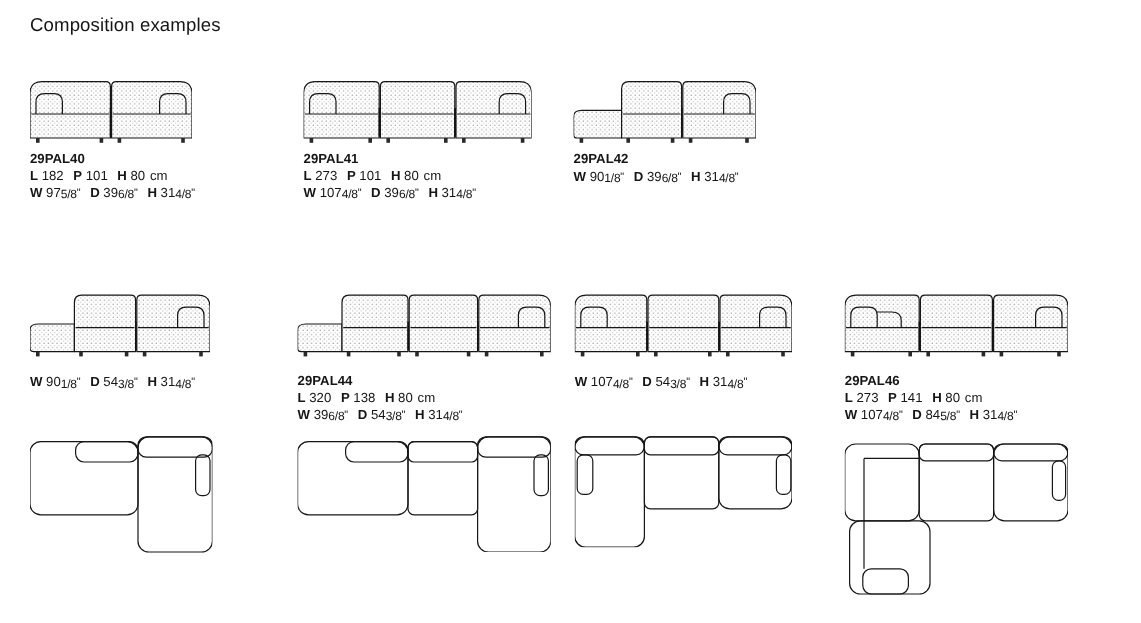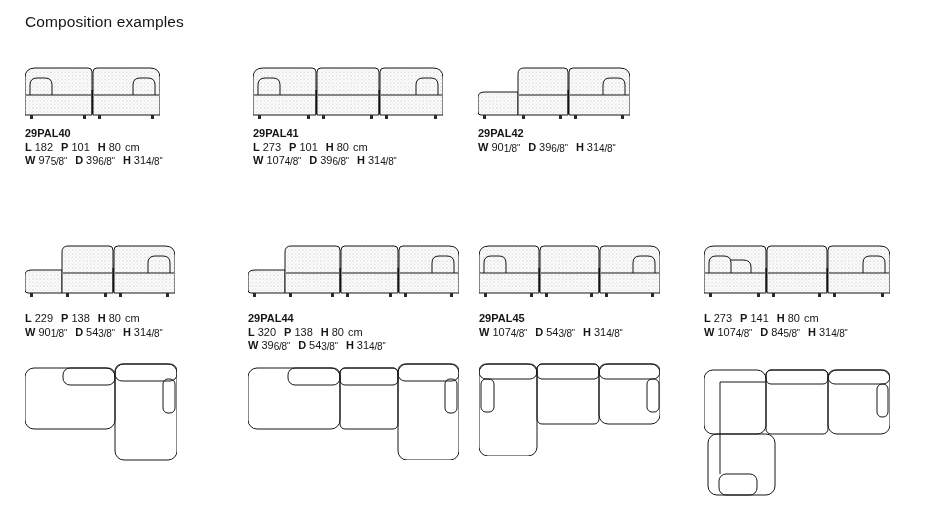--- a/index.html
+++ b/index.html
@@ -109,21 +109,20 @@
         <rect x="41" y="51" width="3" height="4" fill="#2a2a2a"></rect>
         <rect x="79" y="51" width="3" height="4" fill="#2a2a2a"></rect>
         <rect x="87.5" y="26" width="2.3" height="24" fill="#111"></rect>
         <path d="M 89 51 L 89 8 Q 89 4 93 4 L 140 4 Q 150 4 150 14 L 150 51 Z" fill="url(#dotpat)" stroke="#161616" stroke-width="1" stroke-linejoin="round"></path>
         <path d="M 90 31 L 149 31" fill="none" stroke="#161616" stroke-width="1" stroke-linejoin="round"></path>
         <path d="M 145 31 L 145 21 Q 145 14 138 14 L 130 14 Q 123 14 123 21 L 123 31" fill="none" stroke="#161616" stroke-width="1" stroke-linejoin="round"></path>
         <rect x="94" y="51" width="3" height="4" fill="#2a2a2a"></rect>
         <rect x="141" y="51" width="3" height="4" fill="#2a2a2a"></rect>
       </svg>
       <div class="text" style="top:312px">
-        <div class="dline"><span class="pair"><b>L</b><span>229</span></span><span class="pair"><b>P</b><span>138</span></span><span class="pair"><b>H</b><span>80</span></span><span class="unit">cm</span></div>
         <div class="dline"><span class="pair"><b>W</b><span>90</span><span class="frac">1/8</span><span class="mark">"</span></span><span class="pair"><b>D</b><span>54</span><span class="frac">3/8</span><span class="mark">"</span></span><span class="pair"><b>H</b><span>31</span><span class="frac">4/8</span><span class="mark">"</span></span></div>
       </div>
       <svg class="draw" style="top:362px" width="152" height="100" viewBox="0 0 152 100">
         <rect x="0" y="6" width="90" height="61" rx="9" fill="none" stroke="#161616" stroke-width="1"></rect>
         <rect x="38" y="6" width="52" height="17" rx="7" fill="none" stroke="#161616" stroke-width="1"></rect>
         <rect x="90" y="2" width="62" height="96" rx="9" fill="none" stroke="#161616" stroke-width="1"></rect>
         <rect x="90" y="2" width="62" height="17" rx="7" fill="none" stroke="#161616" stroke-width="1"></rect>
         <rect x="138" y="17" width="12" height="34" rx="5" fill="none" stroke="#161616" stroke-width="1"></rect>
       </svg>
     </div>
@@ -175,21 +174,20 @@
         <rect x="66" y="51" width="3" height="4" fill="#2a2a2a"></rect>
         <rect x="111" y="51" width="3" height="4" fill="#2a2a2a"></rect>
         <rect x="119.5" y="26" width="2.3" height="24" fill="#111"></rect>
         <path d="M 121 51 L 121 8 Q 121 4 125 4 L 171 4 Q 181 4 181 14 L 181 51 Z" fill="url(#dotpat)" stroke="#161616" stroke-width="1" stroke-linejoin="round"></path>
         <path d="M 122 31 L 180 31" fill="none" stroke="#161616" stroke-width="1" stroke-linejoin="round"></path>
         <path d="M 176 31 L 176 21 Q 176 14 169 14 L 161 14 Q 154 14 154 21 L 154 31" fill="none" stroke="#161616" stroke-width="1" stroke-linejoin="round"></path>
         <rect x="126" y="51" width="3" height="4" fill="#2a2a2a"></rect>
         <rect x="172" y="51" width="3" height="4" fill="#2a2a2a"></rect>
       </svg>
       <div class="text" style="top:312px">
-        <div class="code">29PAL45</div>
         <div class="dline"><span class="pair"><b>W</b><span>107</span><span class="frac">4/8</span><span class="mark">"</span></span><span class="pair"><b>D</b><span>54</span><span class="frac">3/8</span><span class="mark">"</span></span><span class="pair"><b>H</b><span>31</span><span class="frac">4/8</span><span class="mark">"</span></span></div>
       </div>
       <svg class="draw" style="top:362px" width="181" height="94" viewBox="0 0 181 94">
         <rect x="0" y="2" width="58" height="92" rx="9" fill="none" stroke="#161616" stroke-width="1"></rect>
         <rect x="0" y="2" width="58" height="15" rx="7" fill="none" stroke="#161616" stroke-width="1"></rect>
         <rect x="2" y="17" width="13" height="33" rx="5" fill="none" stroke="#161616" stroke-width="1"></rect>
         <rect x="58" y="2" width="62" height="60" rx="5" fill="none" stroke="#161616" stroke-width="1"></rect>
         <rect x="58" y="2" width="62" height="15" rx="5" fill="none" stroke="#161616" stroke-width="1"></rect>
         <rect x="120" y="2" width="61" height="60" rx="9" fill="none" stroke="#161616" stroke-width="1"></rect>
         <rect x="120" y="2" width="61" height="15" rx="7" fill="none" stroke="#161616" stroke-width="1"></rect>
@@ -210,20 +208,21 @@
         <rect x="68" y="51" width="3" height="4" fill="#2a2a2a"></rect>
         <rect x="114" y="51" width="3" height="4" fill="#2a2a2a"></rect>
         <rect x="122.5" y="26" width="2.3" height="24" fill="#111"></rect>
         <path d="M 124 51 L 124 8 Q 124 4 128 4 L 176 4 Q 186 4 186 14 L 186 51 Z" fill="url(#dotpat)" stroke="#161616" stroke-width="1" stroke-linejoin="round"></path>
         <path d="M 125 31 L 185 31" fill="none" stroke="#161616" stroke-width="1" stroke-linejoin="round"></path>
         <path d="M 181 31 L 181 21 Q 181 14 174 14 L 166 14 Q 159 14 159 21 L 159 31" fill="none" stroke="#161616" stroke-width="1" stroke-linejoin="round"></path>
         <rect x="129" y="51" width="3" height="4" fill="#2a2a2a"></rect>
         <rect x="177" y="51" width="3" height="4" fill="#2a2a2a"></rect>
       </svg>
       <div class="text" style="top:312px">
+        <div class="code">29PAL46</div>
         <div class="dline"><span class="pair"><b>L</b><span>273</span></span><span class="pair"><b>P</b><span>141</span></span><span class="pair"><b>H</b><span>80</span></span><span class="unit">cm</span></div>
         <div class="dline"><span class="pair"><b>W</b><span>107</span><span class="frac">4/8</span><span class="mark">"</span></span><span class="pair"><b>D</b><span>84</span><span class="frac">5/8</span><span class="mark">"</span></span><span class="pair"><b>H</b><span>31</span><span class="frac">4/8</span><span class="mark">"</span></span></div>
       </div>
       <svg class="draw" style="top:362px" width="186" height="135" viewBox="0 0 186 135">
         <rect x="0" y="8" width="62" height="64" rx="9" fill="none" stroke="#161616" stroke-width="1"></rect>
         <line x1="16" y1="20" x2="16" y2="112" stroke="#161616" stroke-width="1"></line>
         <line x1="16" y1="20" x2="62" y2="20" stroke="#161616" stroke-width="1"></line>
         <rect x="62" y="8" width="62" height="64" rx="5" fill="none" stroke="#161616" stroke-width="1"></rect>
         <rect x="62" y="8" width="62" height="14" rx="5" fill="none" stroke="#161616" stroke-width="1"></rect>
         <rect x="124" y="8" width="62" height="64" rx="9" fill="none" stroke="#161616" stroke-width="1"></rect>

